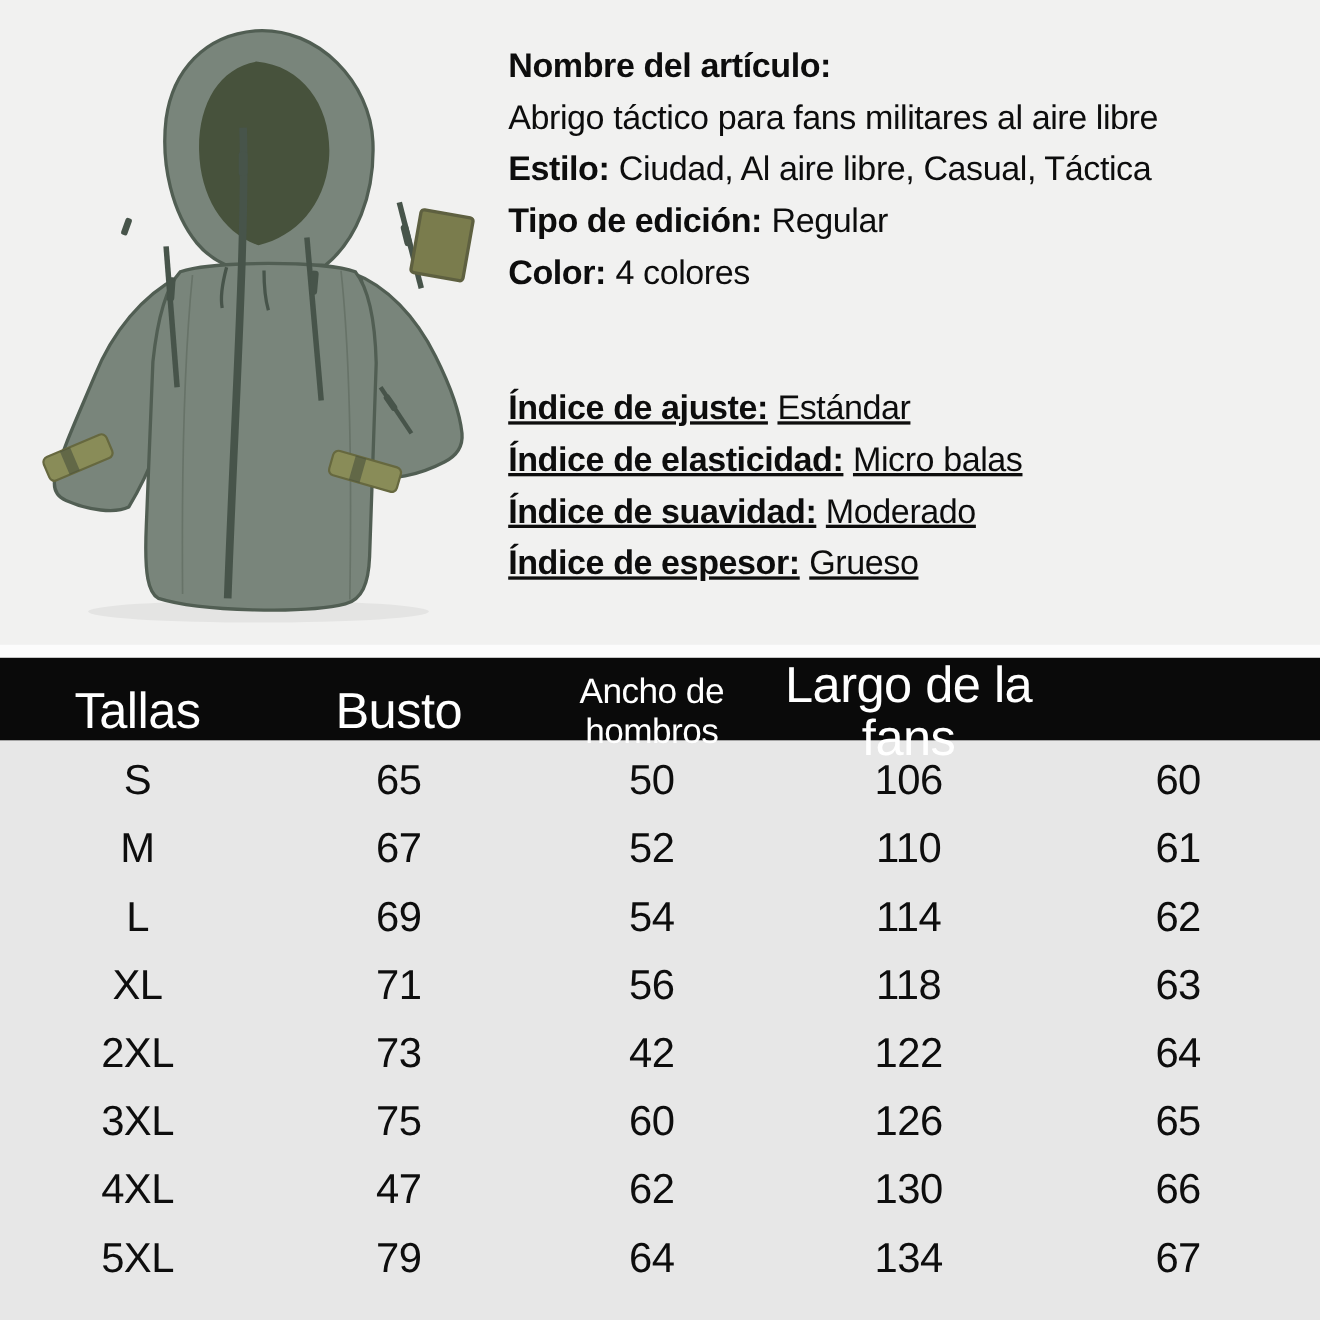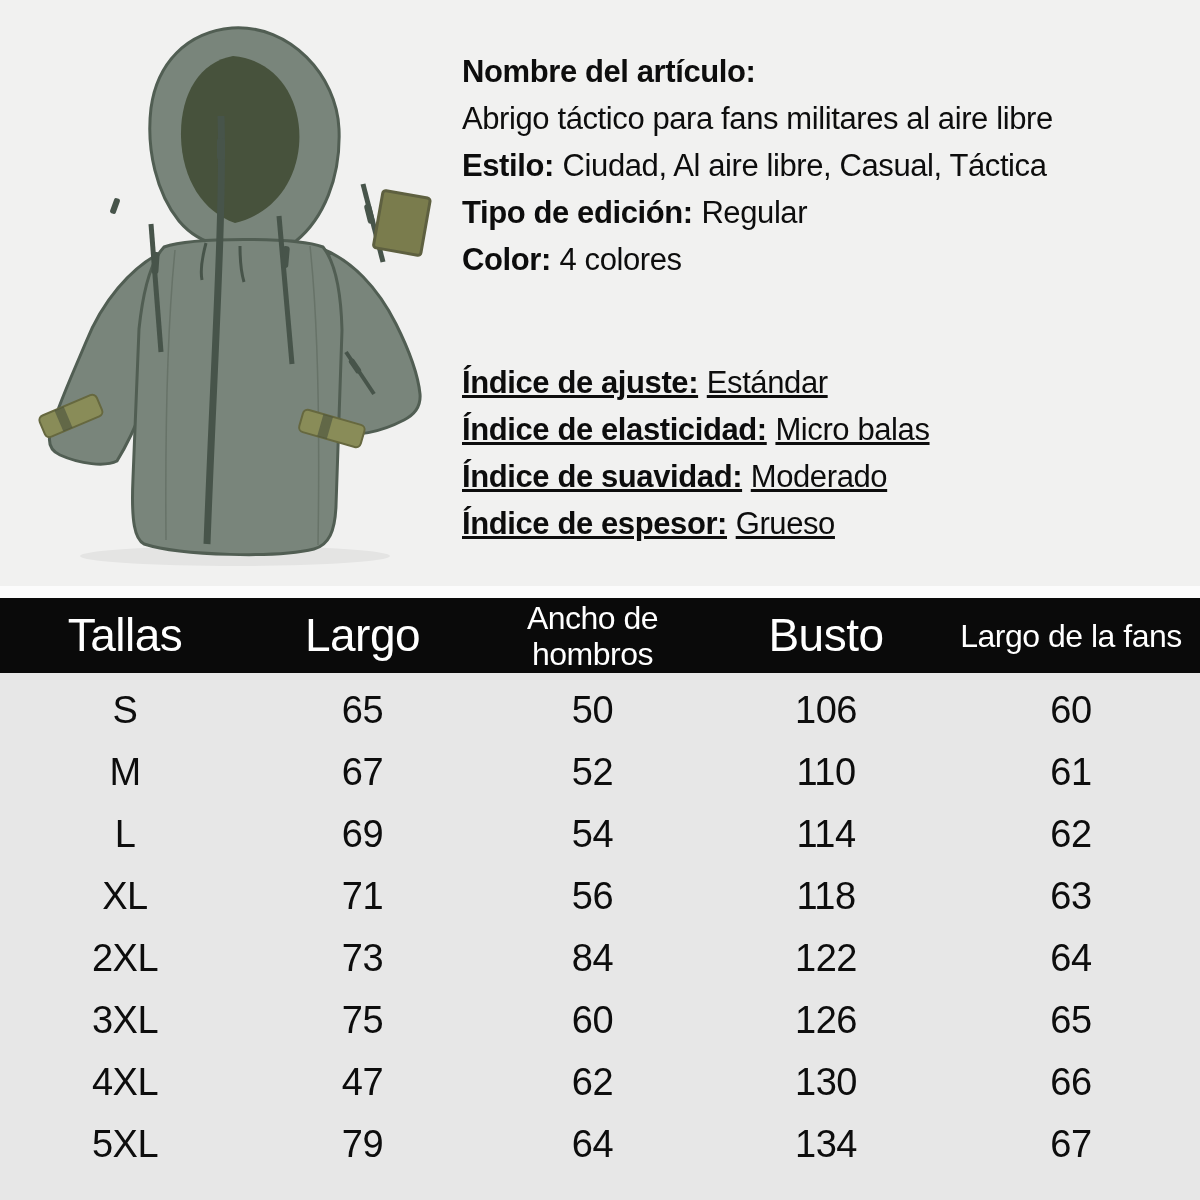--- a/index.html
+++ b/index.html
@@ -26,21 +26,21 @@
   }
   
   .top{
     height:586px;background:var(--page-bg-top);
     display:flex;flex-direction:row;flex:0 0 auto;
   }
   .photo{width:460px;height:586px;flex:0 0 auto;position:relative;}
   .photo svg{display:block;width:460px;height:586px;}
   .info{
     flex:1 1 auto;padding:36px 8px 0 2px;
-    font-size:31px;line-height:47px;letter-spacing:-0.4px;margin-top:12px;
+    font-size:31px;line-height:47px;letter-spacing:-0.4px;
   }
   .info-line{white-space:nowrap;}
   .b{font-weight:700;}
   .v{margin-left:0.28em;}
   .indices{margin-top:76px;text-decoration:underline;}
   
   .table-gap{height:12px;background:var(--divider);flex:0 0 auto;}
   
   .size-table{flex:1 1 auto;background:var(--table-bg);display:flex;flex-direction:column;}
   .thead{
@@ -159,25 +159,24 @@
     </div>
 
   </div>
 
   <div class="table-gap"></div>
 
   <div class="size-table">
     <div class="thead">
   <div class="hcell">Tallas</div>
 
-  <div class="hcell">Largo</div>
+
+  <div class="hcell">Busto</div>
 
   <div class="hcell">Ancho de hombros</div>
-
-  <div class="hcell">Busto</div>
 
   <div class="hcell">Largo de la fans</div>
 </div>
     <div class="tbody">
   <div class="trow">
     <div class="cell">S</div>
     <div class="cell">65</div>
     <div class="cell">50</div>
     <div class="cell">106</div>
     <div class="cell">60</div>
@@ -203,21 +202,21 @@
     <div class="cell">XL</div>
     <div class="cell">71</div>
     <div class="cell">56</div>
     <div class="cell">118</div>
     <div class="cell">63</div>
   </div>
 
   <div class="trow">
     <div class="cell">2XL</div>
     <div class="cell">73</div>
-    <div class="cell">84</div>
+    <div class="cell">42</div>
     <div class="cell">122</div>
     <div class="cell">64</div>
   </div>
 
   <div class="trow">
     <div class="cell">3XL</div>
     <div class="cell">75</div>
     <div class="cell">60</div>
     <div class="cell">126</div>
     <div class="cell">65</div>

